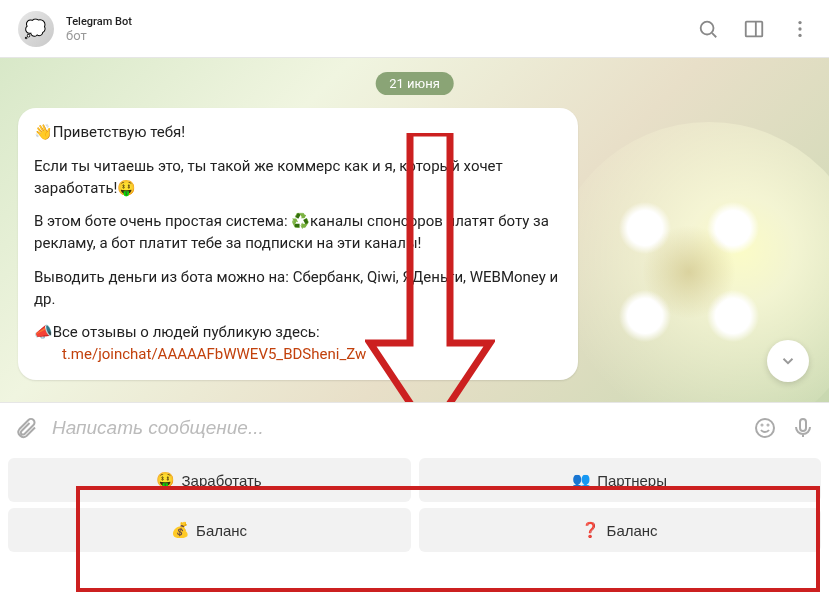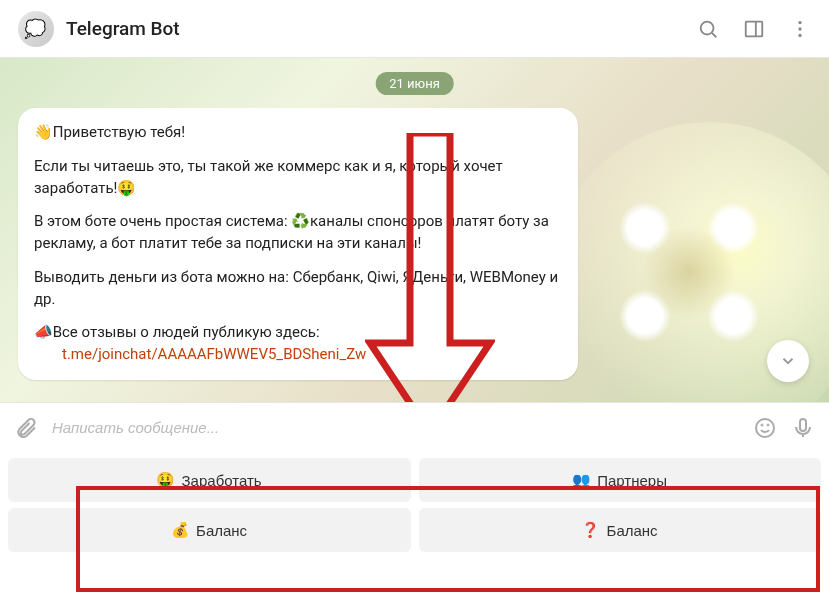--- a/index.html
+++ b/index.html
@@ -1,21 +1,21 @@
 <!DOCTYPE html>
 <html><head>
 <meta charset="utf-8">
 <style>
 * { margin: 0; padding: 0; box-sizing: border-box; }
 body { font-family: -apple-system, BlinkMacSystemFont, "Segoe UI", Roboto, sans-serif; width: 829px; height: 605px; overflow: hidden; background: #fff; }
 
 .header { height: 58px; background: #fff; display: flex; align-items: center; padding: 0 18px; border-bottom: 1px solid #e6e6e6; }
 .header-avatar { width: 36px; height: 36px; border-radius: 50%; background: linear-gradient(135deg, #e8e8e8, #c8c8c8); margin-right: 12px; display: flex; align-items: center; justify-content: center; font-size: 18px; }
 .header-titles { flex: 1; display: flex; flex-direction: column; }
-.header-title { font-size: 19px; font-weight: 500; color: #222; }
+.header-title { font-size: 11px; font-weight: 500; color: #222; }
 .header-subtitle { font-size: 13px; color: #999; }
 .header-actions { display: flex; gap: 24px; align-items: center; }
 .header-icon { width: 22px; height: 22px; color: #888; cursor: pointer; }
 
 .chat-area { height: 344px; position: relative; background: linear-gradient(135deg, #d8e8c8 0%, #f0f5e0 30%, #e8dfc8 60%, #c8d8b0 100%); overflow: hidden; }
 .chat-area::before { content: ""; position: absolute; right: -40px; bottom: -40px; width: 320px; height: 320px; background: radial-gradient(circle at 60% 40%, rgba(255,255,200,0.9) 0%, rgba(255,255,220,0.7) 20%, transparent 70%); border-radius: 50%; }
 .chat-area::after { content: ""; position: absolute; right: 30px; bottom: 20px; width: 220px; height: 220px; background: radial-gradient(circle, rgba(180,160,80,0.4) 0%, transparent 30%), radial-gradient(circle at 30% 30%, #fff 0%, #fff 8%, transparent 12%), radial-gradient(circle at 70% 30%, #fff 0%, #fff 8%, transparent 12%), radial-gradient(circle at 30% 70%, #fff 0%, #fff 8%, transparent 12%), radial-gradient(circle at 70% 70%, #fff 0%, #fff 8%, transparent 12%); }
 
 .date-badge { position: absolute; top: 14px; left: 50%; transform: translateX(-50%); background: rgba(120,150,100,0.85); color: #fff; font-size: 13px; padding: 4px 14px; border-radius: 12px; z-index: 5; }
 
@@ -24,40 +24,41 @@
 .message p:last-child { margin-bottom: 0; }
 .message a { color: #c2410c; text-decoration: none; margin-left: 28px; }
 
 .scroll-down { position: absolute; right: 20px; bottom: 20px; width: 42px; height: 42px; background: #fff; border-radius: 50%; box-shadow: 0 2px 6px rgba(0,0,0,0.15); display: flex; align-items: center; justify-content: center; z-index: 6; cursor: pointer; }
 .scroll-down svg { width: 18px; height: 18px; color: #999; }
 
 .arrow-overlay { position: absolute; left: 365px; top: 75px; z-index: 10; pointer-events: none; }
 
 .input-bar { height: 50px; background: #fff; display: flex; align-items: center; padding: 0 14px; gap: 14px; border-top: 1px solid #e6e6e6; }
 .input-icon { width: 24px; height: 24px; color: #aaa; cursor: pointer; }
-.msg-input { flex: 1; border: none; outline: none; font-size: 15px; color: #333; font-style: italic; }
+.msg-input { flex: 1; border: none; outline: none; font-size: 19px; color: #333; font-style: italic; }
 .msg-input::placeholder { color: #bbb; font-style: italic; }
 
 .keyboard { background: #fff; padding: 6px 8px 10px; }
 .kb-row { display: flex; gap: 8px; margin-bottom: 6px; }
 .kb-row:last-child { margin-bottom: 0; }
 .kb-btn { flex: 1; background: #f2f2f2; border: none; border-radius: 6px; padding: 13px 0; font-size: 15px; color: #333; cursor: pointer; display: flex; align-items: center; justify-content: center; gap: 6px; }
 
 .highlight-box { position: absolute; border: 4px solid #cc2020; pointer-events: none; z-index: 20; }
 .hb1 { left: 76px; top: 486px; width: 744px; height: 106px; }
 </style>
 </head>
 <body>
 
 <div class="header">
   <div class="header-avatar">
     <span>💭</span>
   </div>
   <div class="header-titles">
     <div class="header-title">Telegram Bot</div>
+    <div class="header-subtitle">бот</div>
   </div>
   <div class="header-actions">
     <svg class="header-icon" viewBox="0 0 24 24" fill="none" stroke="currentColor" stroke-width="2">
         <circle cx="11" cy="11" r="7"></circle>
         <line x1="21" y1="21" x2="16.5" y2="16.5"></line>
       </svg>
     <svg class="header-icon" viewBox="0 0 24 24" fill="none" stroke="currentColor" stroke-width="2">
         <rect x="3" y="4" width="18" height="16" rx="1"></rect>
         <line x1="14" y1="4" x2="14" y2="20"></line>
       </svg>

